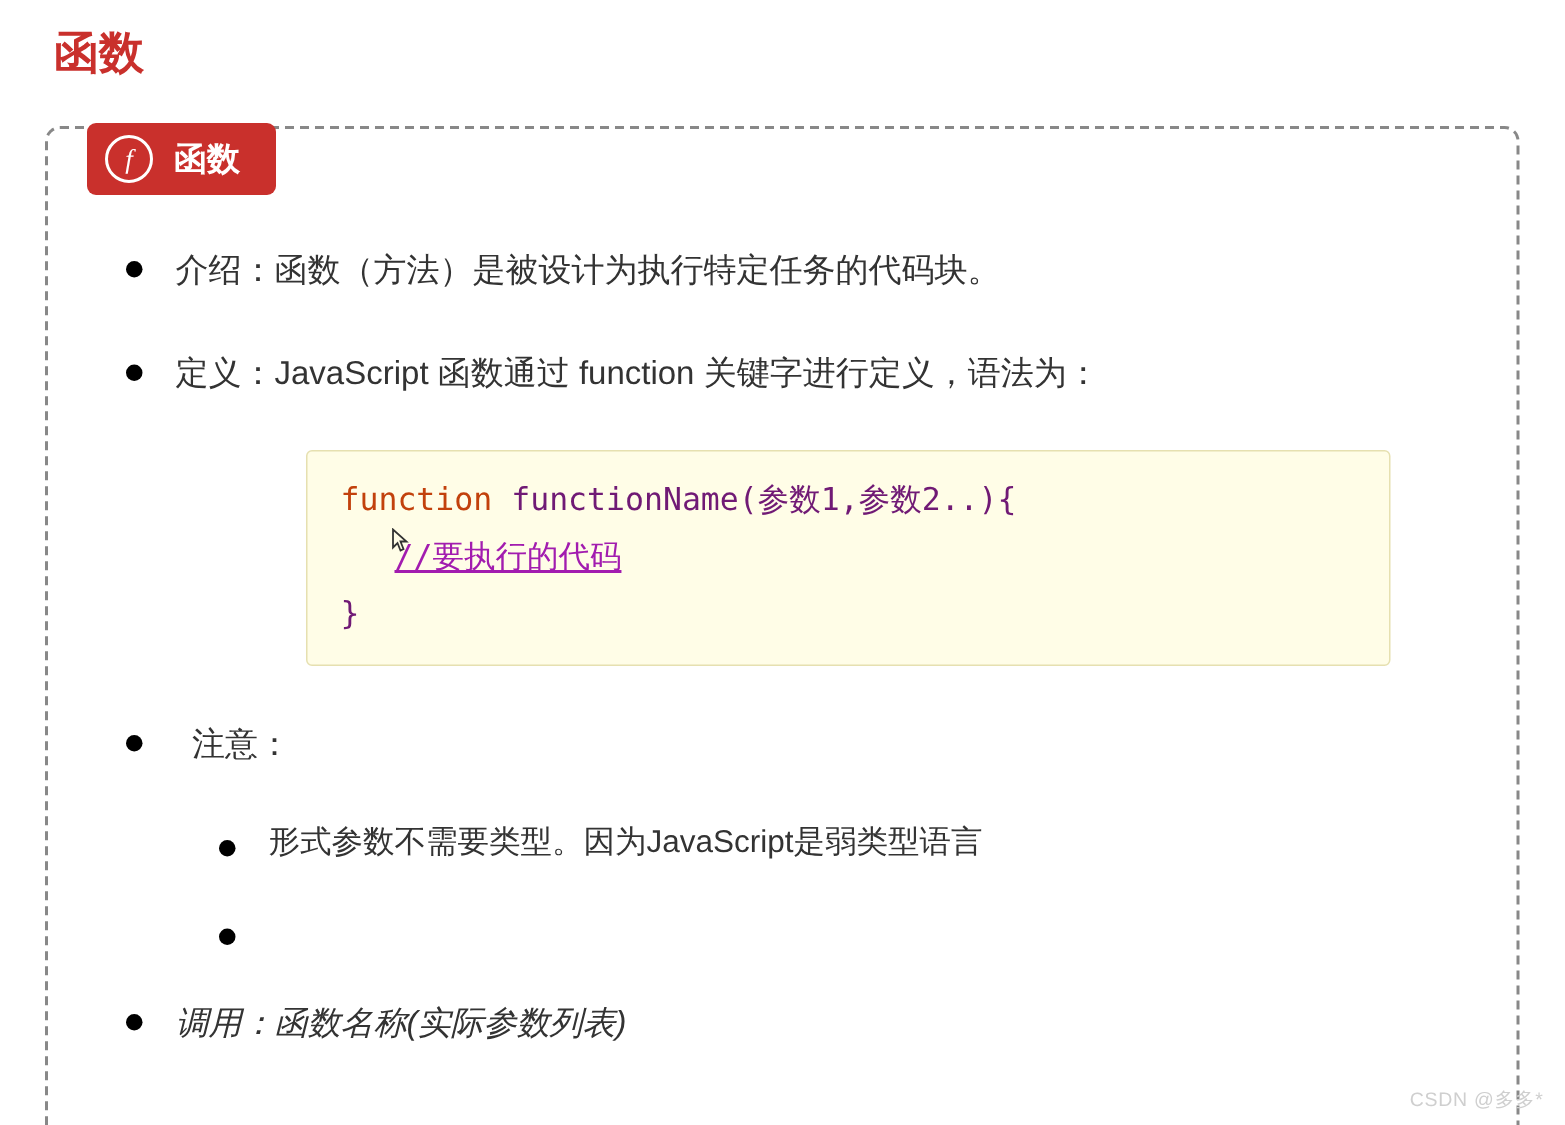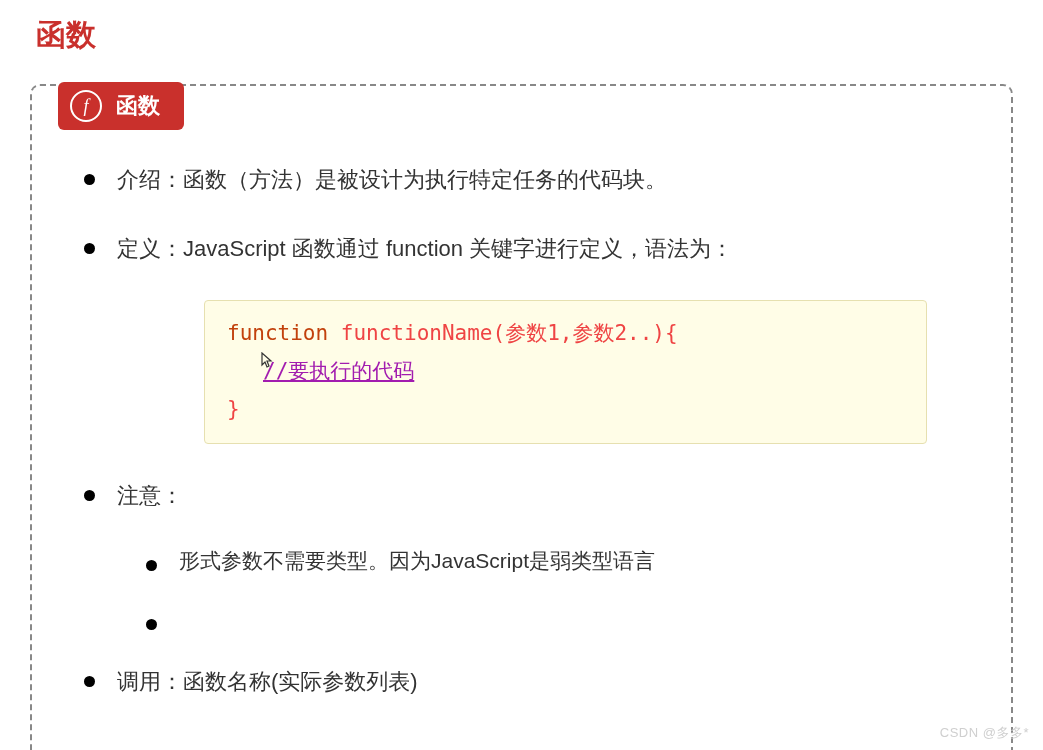--- a/index.html
+++ b/index.html
@@ -82,40 +82,40 @@
       border: 1px solid #e6e0b0;
       border-radius: 4px;
       margin: 4px 44px 0 132px;
       padding: 14px 22px 14px 22px;
       font-family: Consolas, Menlo, monospace;
       font-size: 21px;
       line-height: 1.8;
       position: relative;
     }
     .kw { color: #c2410c; }
-    .name { color: #ef4444; }
+    .name { color: #701a75; }
     .comment { color: #a21caf; text-decoration: underline; }
     .cursor {
       position: absolute;
       left: 56px;
       top: 50px;
       font-size: 16px;
       color: #333;
       pointer-events: none;
     }
     .watermark {
       position: fixed;
       right: 14px;
       bottom: 8px;
       font-size: 13px;
       color: #cfcfcf;
       letter-spacing: 0.5px;
       margin-top: 32px;
     }
-    .last-item { margin-bottom: 8px; }
+    .last-item { margin-bottom: 8px; font-style: italic; }
   </style>
 </head>
 <body>
 
 <div class="title">函数</div>
 
 <div class="card">
   <div class="badge">
     <span class="icon-circle">f</span>
     <span>函数</span>
@@ -144,21 +144,21 @@
     </div>
     <div style="padding-left:36px;">
       <span class="comment">//要执行的代码</span>
     </div>
     <div>
       <span class="name">}</span>
     </div>
   </div>
 
   <ul>
-    <li class="top" style="margin-top:34px;">
+    <li class="top" style="margin-top:34px;gap:11px;">
       <span class="bullet"></span>
       <span>注意：</span>
     </li>
 
     <li class="sub">
       <span class="bullet"></span>
       <span>形式参数不需要类型。因为JavaScript是弱类型语言</span>
     </li>
 
     <li class="sub">

